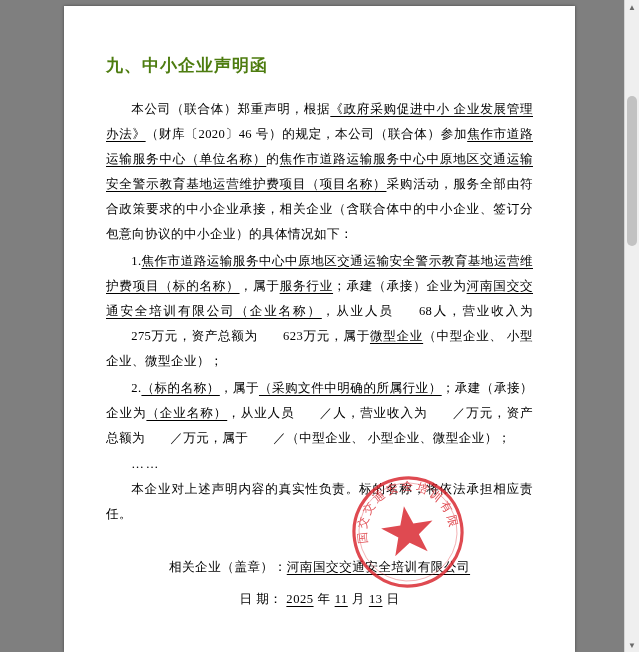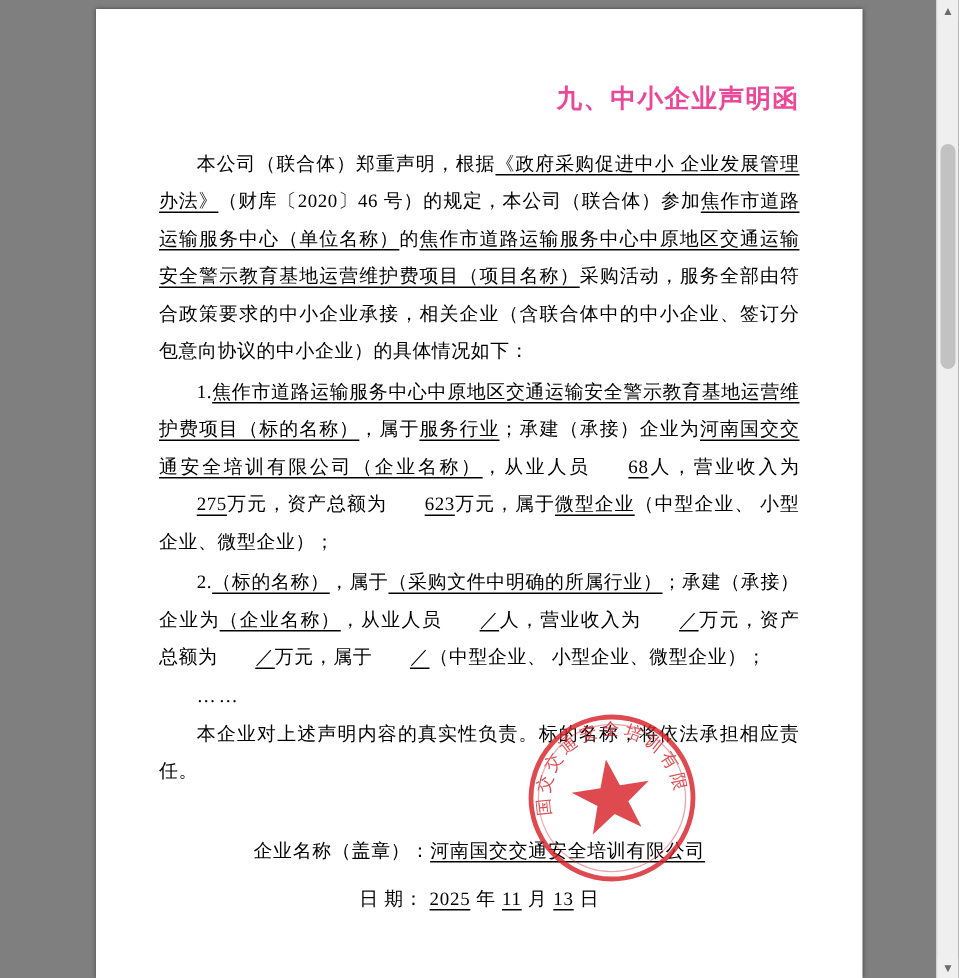--- a/index.html
+++ b/index.html
@@ -30,25 +30,25 @@
     box-shadow: 0 0 3px rgba(0,0,0,0.45);
     overflow: hidden;
   }
   .page-inner {
     padding: 34px 42px 0 42px;
     position: relative;
     height: 100%;
     box-sizing: border-box;
   }
   .doc-title {
-    text-align: right;
+    text-align: left;
     font-size: 17px;
     font-weight: bold;
     letter-spacing: 1px;
-    color: #ec4899;
+    color: #4d7c0f;
     margin: 14px 0 20px 0;
     font-family: "Liberation Serif", "DejaVu Serif", serif;
   }
   p.body-text {
     font-size: 12.6px;
     line-height: 25px;
     color: #000;
     margin: 0 0 2px 0;
     text-align: justify;
     text-justify: inter-ideograph;
@@ -56,21 +56,20 @@
   }
   .indent2 { text-indent: 2em; }
   .u {
     text-decoration: underline;
     text-underline-offset: 3px;
   }
   .blank {
     display: inline-block;
     min-width: 26px;
     text-align: center;
-    text-decoration: underline;
     text-underline-offset: 3px;
   }
   .ellipsis-line {
     font-size: 12.6px;
     line-height: 22px;
     margin: 0 0 2px 0;
     text-indent: 2em;
     letter-spacing: 2px;
   }
   .sign-block {
@@ -159,21 +158,21 @@
       <p class="body-text indent2"><span>1.</span><span class="u">焦作市道路运输服务中心中原地区交通运输安全警示教育基地运营维护费项目（标的名称）</span><span>，属于</span><span class="u">服务行业</span><span>；承建（承接）企业为</span><span class="u">河南国交交通安全培训有限公司（企业名称）</span><span>，从业人员</span><span class="blank">68</span><span>人，营业收入为</span><span class="blank">275</span><span>万元，资产总额为</span><span class="blank">623</span><span>万元，属于</span><span class="u">微型企业</span><span>（中型企业、 小型企业、微型企业）；</span></p>
 
       <p class="body-text indent2"><span>2.</span><span class="u">（标的名称）</span><span>，属于</span><span class="u">（采购文件中明确的所属行业）</span><span>；承建（承接）企业为</span><span class="u">（企业名称）</span><span>，从业人员</span><span class="blank">／</span><span>人，营业收入为</span><span class="blank">／</span><span>万元，资产总额为</span><span class="blank">／</span><span>万元，属于</span><span class="blank">／</span><span>（中型企业、 小型企业、微型企业）；</span></p>
 
       <p class="ellipsis-line">……</p>
 
 
       <p class="body-text indent2">本企业对上述声明内容的真实性负责。标的名称，将依法承担相应责任。</p>
 
       <div class="sign-block">
-        <div class="sign-row"><span class="label">企业名称（盖章）：</span><span class="value">河南国交交通安全培训有限公司</span></div>
+        <div class="sign-row"><span class="label">相关企业（盖章）：</span><span class="value">河南国交交通安全培训有限公司</span></div>
         <div class="date-row"><span>日 期：</span><span class="num">2025</span><span>年</span><span class="num">11</span><span>月</span><span class="num">13</span><span>日</span></div>
       </div>
 
       <div class="seal">
         <svg width="116" height="116" viewBox="0 0 116 116" xmlns="http://www.w3.org/2000/svg">
           <defs>
             <path id="sealArc" d="M 16,58 A 42,42 0 1 1 100,58" fill="none"></path>
           </defs>
           <circle cx="58" cy="58" r="54" fill="none" stroke="#d9232b" stroke-width="3.2"></circle>
           <circle cx="58" cy="58" r="49" fill="none" stroke="#d9232b" stroke-width="0.8" opacity="0.5"></circle>

